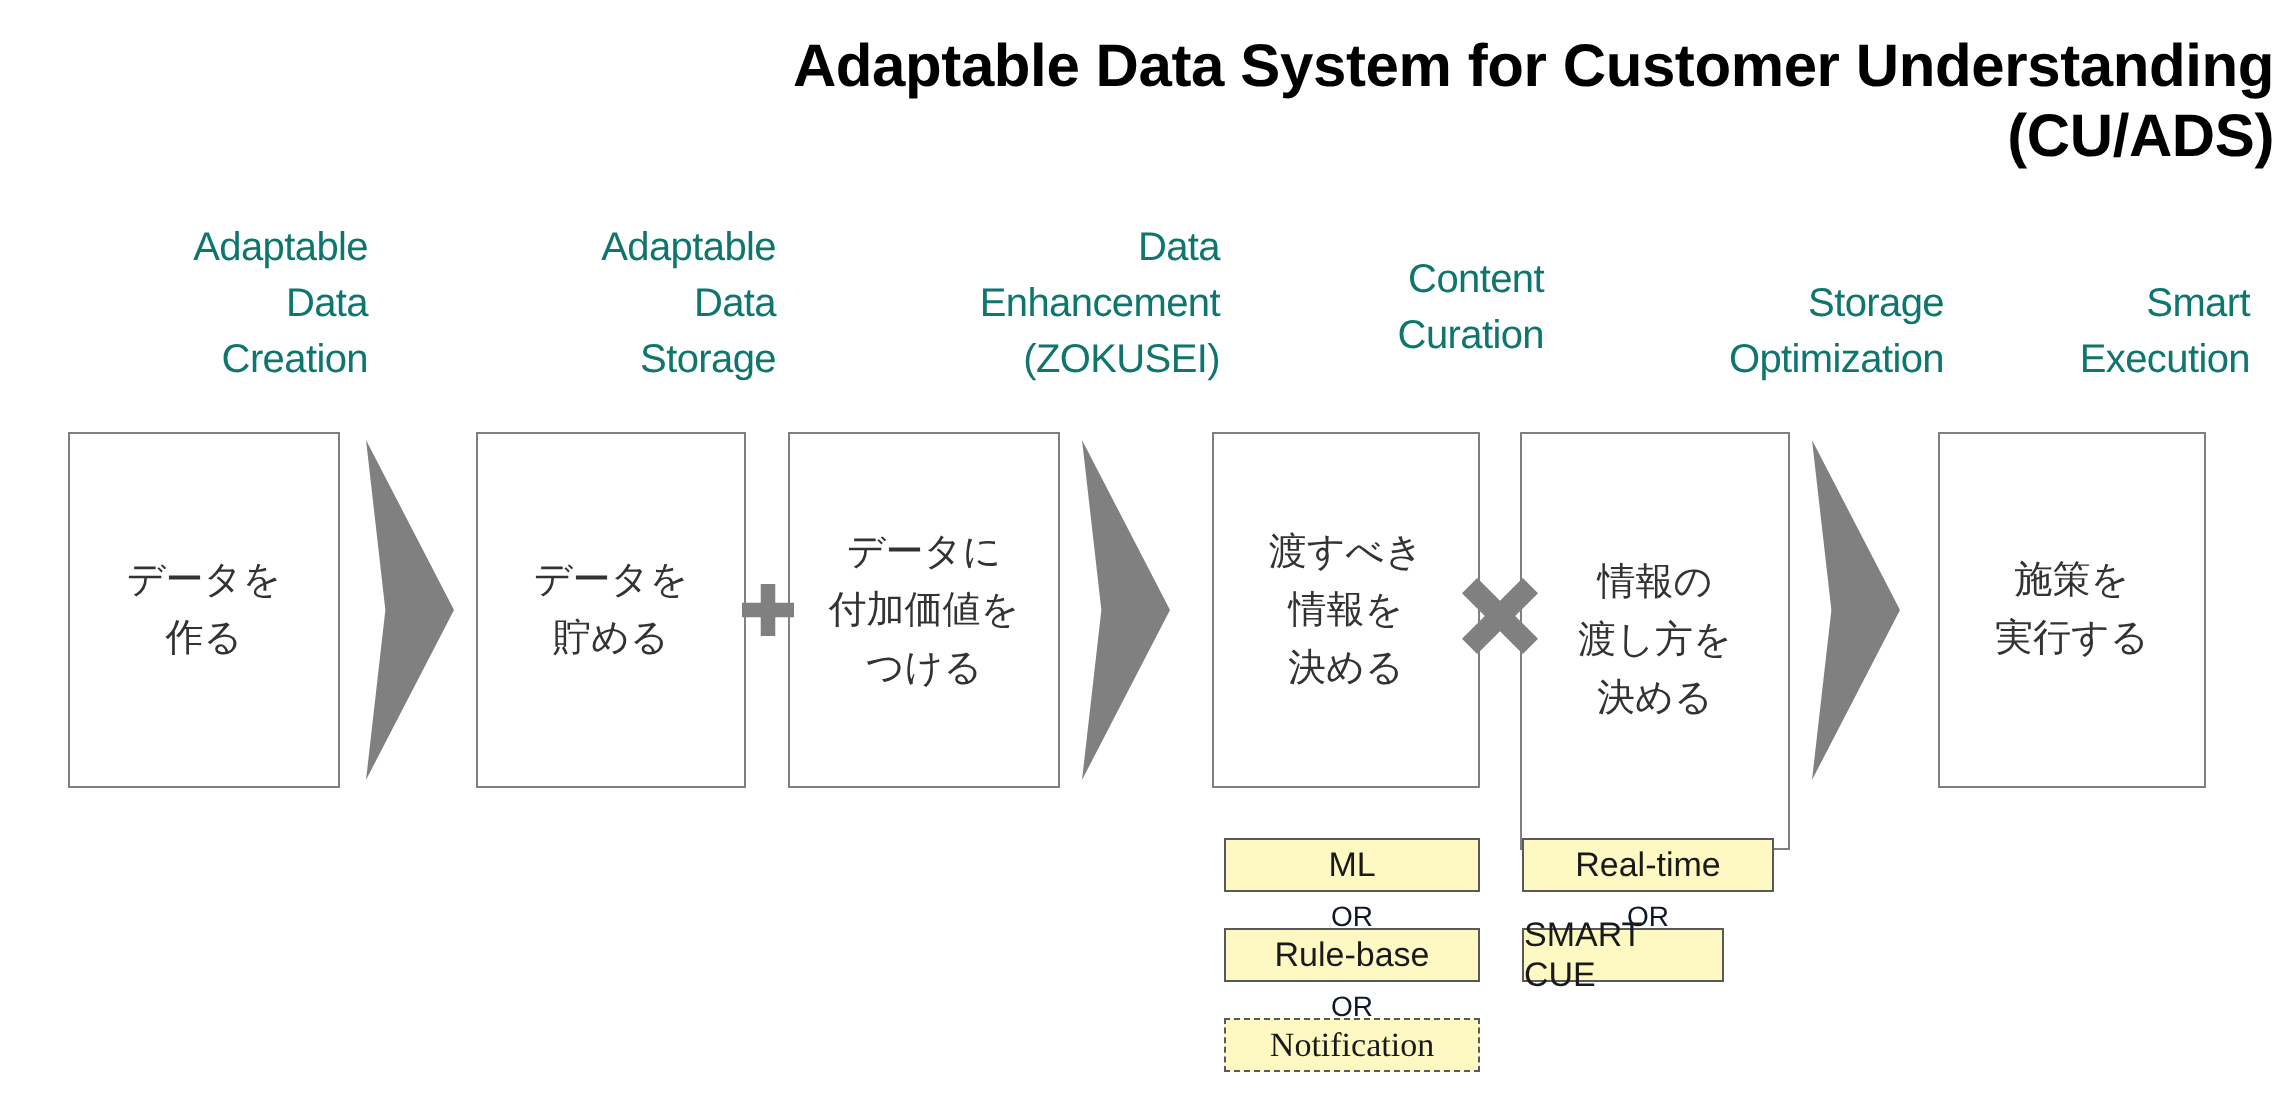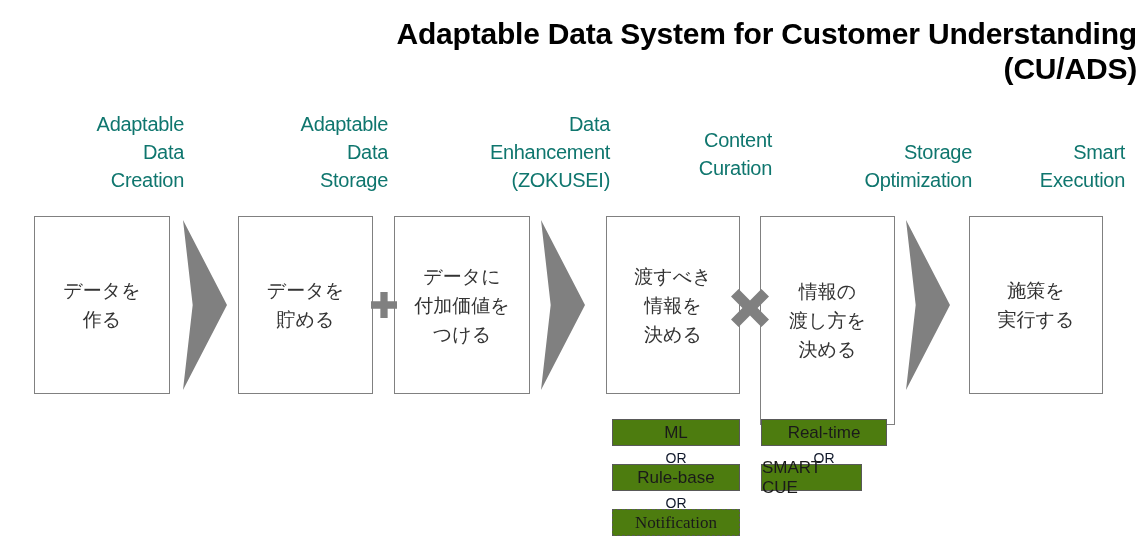--- a/index.html
+++ b/index.html
@@ -82,21 +82,21 @@
     height: 38px;
     background: #808080;
     clip-path: polygon(20% 0%, 50% 30%, 80% 0%, 100% 20%, 70% 50%, 100% 80%, 80% 100%, 50% 70%, 20% 100%, 0% 80%, 30% 50%, 0% 20%);
   }
 
   
   .opt-box {
     position: absolute;
     box-sizing: border-box;
     border: 1px solid #595959;
-    background: #4d7c0f;
+    background: #fef9c3;
     display: flex;
     align-items: center;
     justify-content: center;
     font-size: 17px;
     line-height: 20px;
     color: #1a1a1a;
     font-family: "Liberation Sans", "DejaVu Sans", sans-serif;
   }
   .opt-box.dashed { border-style: dashed; font-family: Liberation Serif, serif; }
 

